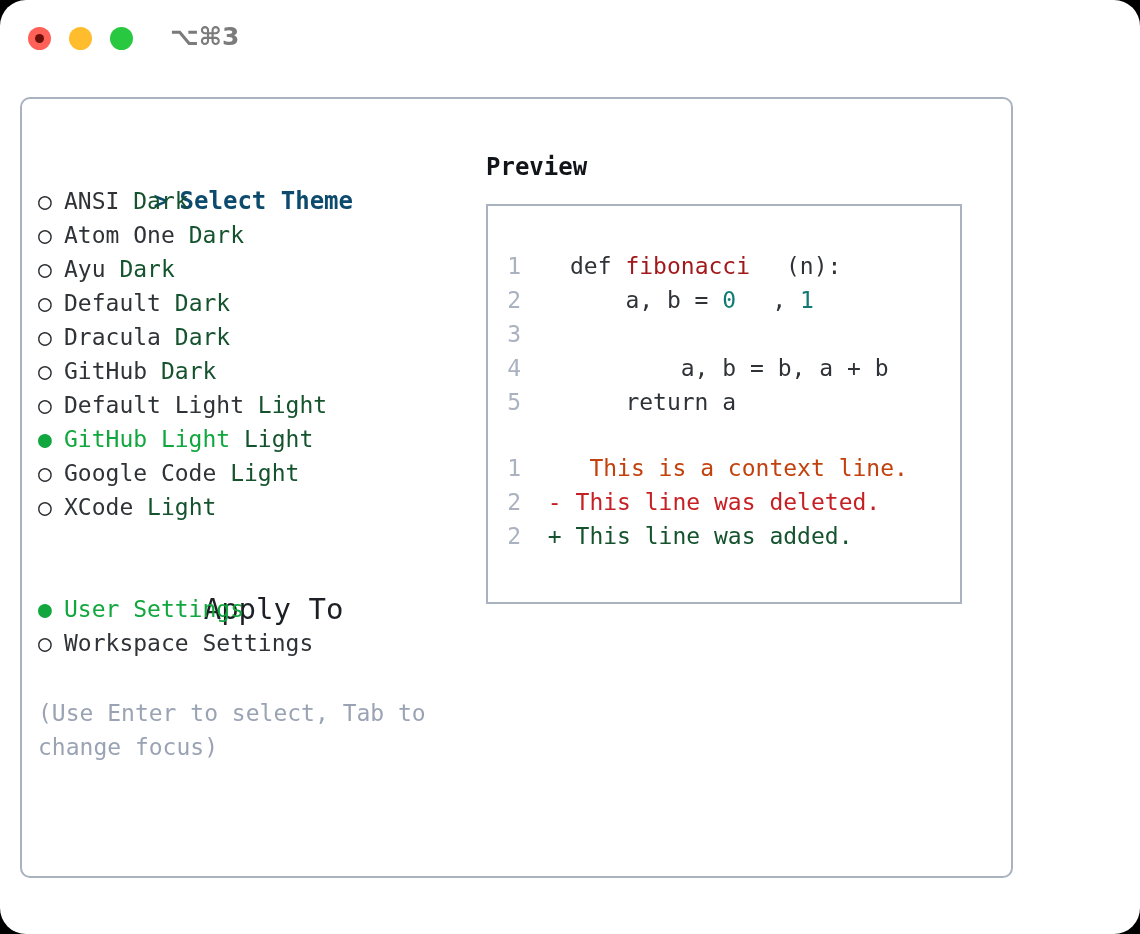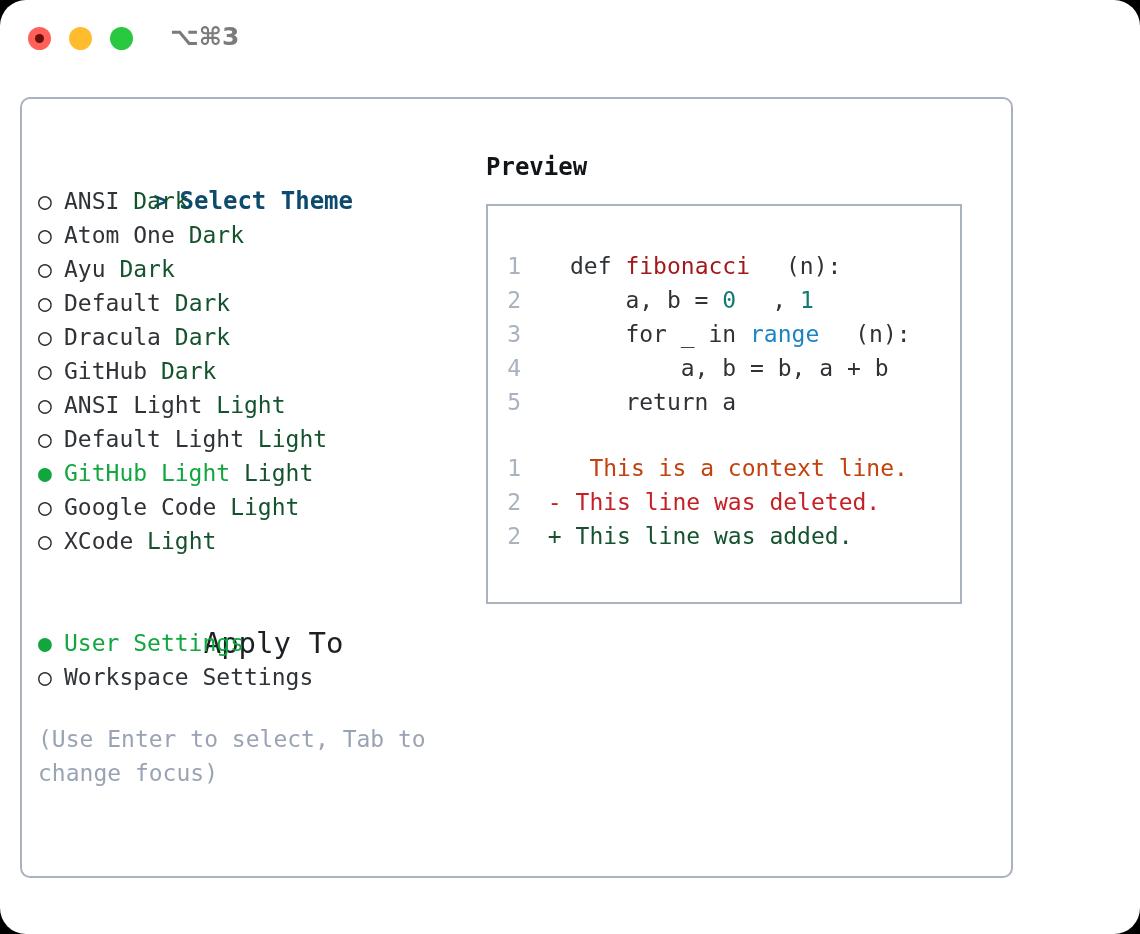--- a/index.html
+++ b/index.html
@@ -121,21 +121,21 @@
   }
 
   .theme-name { color: #2f3337; }
   .theme-kind { color: #14532d; }
   .row.selected .theme-name { color: #11a73e; text-align: center; }
   .row.selected .marker { color: #11a73e; }
 
   .spacer-row { height: 34px; }
 
   .hint {
-    margin-top: 28px;
+    margin-top: 36px;
     font-size: 23px;
     line-height: 34px;
     color: #9aa3b4;
     width: 420px;
     white-space: pre-wrap;
   }
 
   
   .right-col {
     position: absolute;
@@ -215,21 +215,20 @@
         <span class="marker">&gt;</span><span>Select Theme</span>
       </div>
 
       <div id="theme-rows">
           <div class="row"><span class="marker">○</span><span class="theme-name">ANSI</span><span class="theme-kind"> Dark</span></div>
           <div class="row"><span class="marker">○</span><span class="theme-name">Atom One</span><span class="theme-kind"> Dark</span></div>
           <div class="row"><span class="marker">○</span><span class="theme-name">Ayu</span><span class="theme-kind"> Dark</span></div>
           <div class="row"><span class="marker">○</span><span class="theme-name">Default</span><span class="theme-kind"> Dark</span></div>
           <div class="row"><span class="marker">○</span><span class="theme-name">Dracula</span><span class="theme-kind"> Dark</span></div>
           <div class="row"><span class="marker">○</span><span class="theme-name">GitHub</span><span class="theme-kind"> Dark</span></div>
-          <div class="row"><span class="marker">○</span><span class="theme-name">ANSI Light</span><span class="theme-kind"> Light</span></div>
           <div class="row"><span class="marker">○</span><span class="theme-name">Default Light</span><span class="theme-kind"> Light</span></div>
           <div class="row selected"><span class="marker">●</span><span class="theme-name">GitHub Light</span><span class="theme-kind"> Light</span></div>
           <div class="row"><span class="marker">○</span><span class="theme-name">Google Code</span><span class="theme-kind"> Light</span></div>
           <div class="row"><span class="marker">○</span><span class="theme-name">XCode</span><span class="theme-kind"> Light</span></div>
         </div>
 
       <div class="spacer-row"></div>
 
       <div class="row group-header">
         <span class="marker"> </span><span>Apply To</span>
@@ -243,21 +242,21 @@
       <div class="hint">(Use Enter to select, Tab to change focus)</div>
     </div>
 
     <div class="right-col">
       <div class="preview-title">Preview</div>
       <div class="preview-box">
         <div class="code-area">
           <div id="code-rows">
               <div class="code-line"><span class="lineno">1</span><span class="codetext"><span class="tok-plain">def </span><span class="tok-fn">fibonacci</span><span class="tok-plain">(n):</span></span></div>
               <div class="code-line"><span class="lineno">2</span><span class="codetext"><span class="tok-plain">    a, b = </span><span class="tok-num">0</span><span class="tok-plain">, </span><span class="tok-num">1</span></span></div>
-              <div class="code-line"><span class="lineno">3</span><span class="codetext"><span class="tok-plain">    for _ in </span><span class="tok-call">range</span><span class="tok-plain">(n):</span></span></div>
+              <div class="code-line"><span class="lineno">3</span></div>
               <div class="code-line"><span class="lineno">4</span><span class="codetext"><span class="tok-plain">        a, b = b, a + b</span></span></div>
               <div class="code-line"><span class="lineno">5</span><span class="codetext"><span class="tok-plain">    return a</span></span></div>
             </div>
           <div class="diff-gap"></div>
           <div id="diff-rows">
               <div class="code-line"><span class="lineno">1</span><span class="codetext diff-context">    This is a context line.</span></div>
               <div class="code-line"><span class="lineno">2</span><span class="codetext diff-del"> - This line was deleted.</span></div>
               <div class="code-line"><span class="lineno">2</span><span class="codetext diff-add"> + This line was added.</span></div>
             </div>
         </div>

